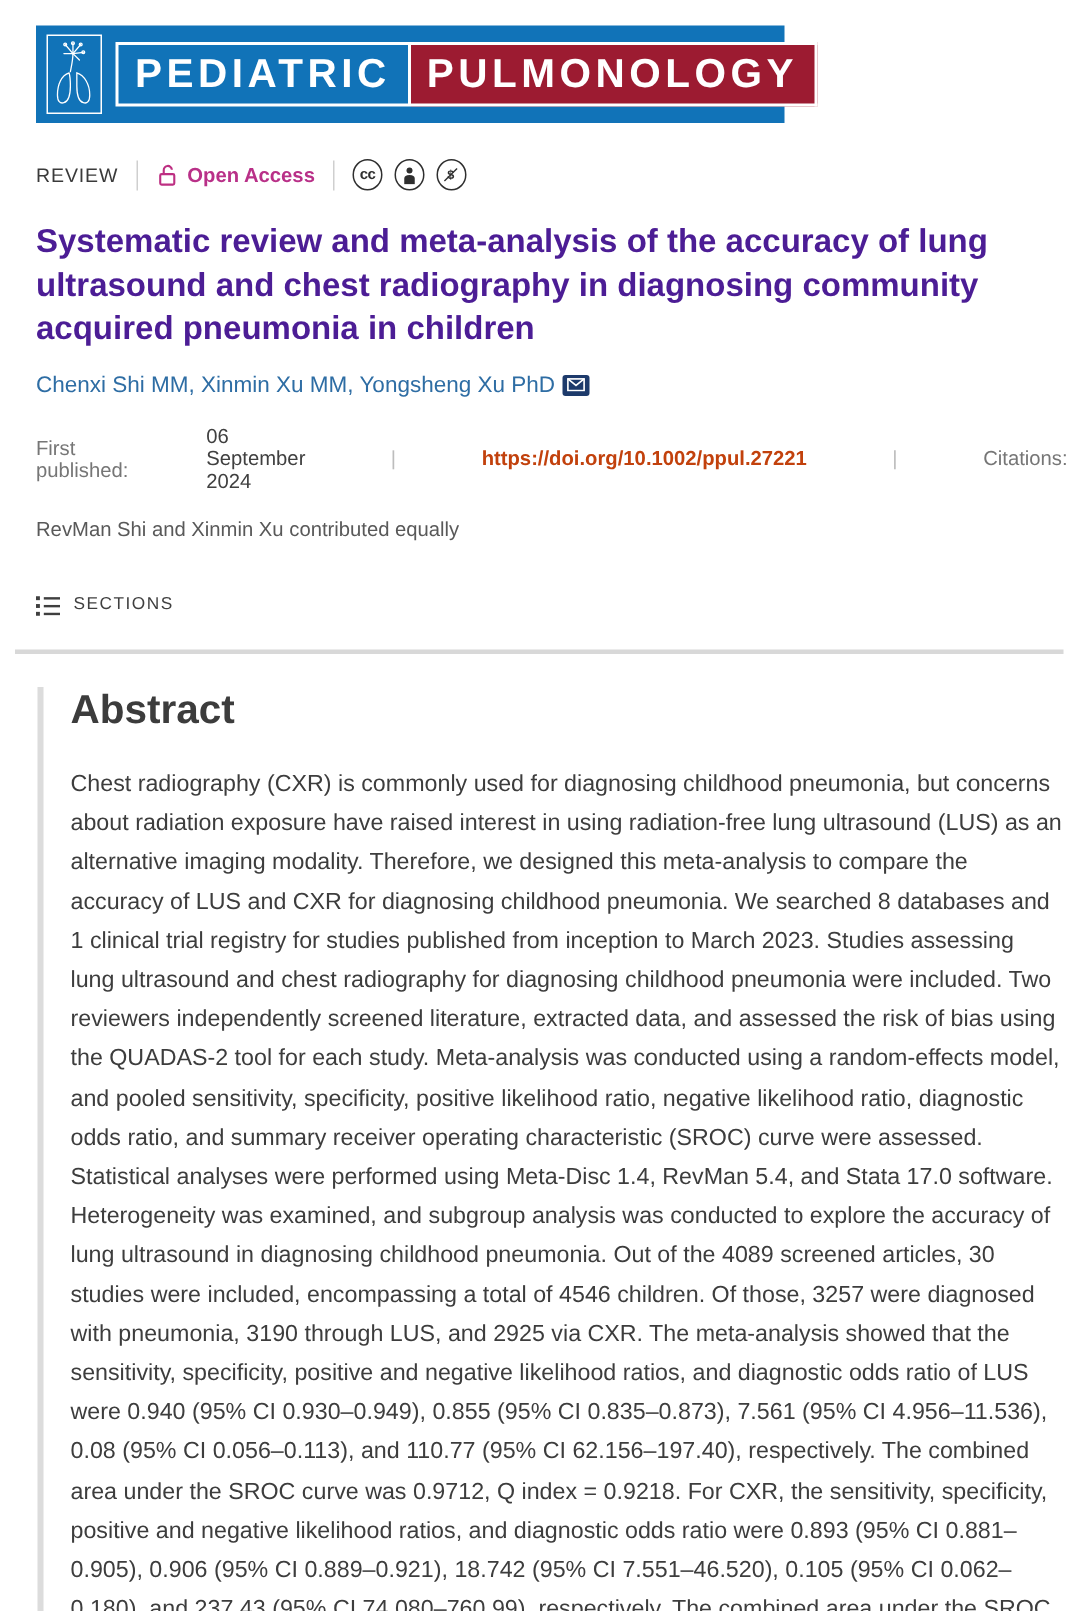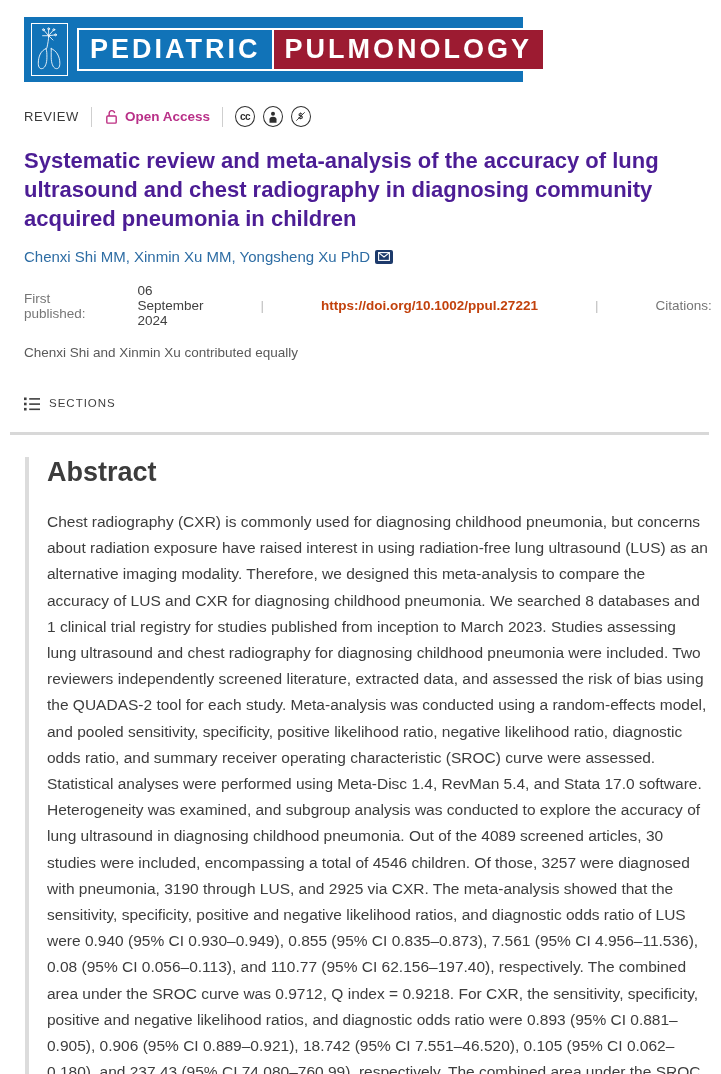--- a/index.html
+++ b/index.html
@@ -165,21 +165,21 @@
     <span>First published:</span>
     <span class="val">06 September 2024</span>
     <span class="sep">|</span>
     <a class="doi-link" href="#">https://doi.org/10.1002/ppul.27221</a>
     <span class="sep">|</span>
     <span>Citations:</span>
     <span class="val">8</span>
   </div>
 
   
-  <div class="contributed">Chenxi Shi and Xinmin Xu contributed equally</div>
+  <div class="contributed">RevMan Shi and Xinmin Xu contributed equally</div>
 
   
   <button class="sections-btn">
     <span style="display:inline-flex;">
       <svg width="16" height="14" viewBox="0 0 16 14">
         <g fill="#3f3f3f">
           <rect x="0" y="0.5" width="2.6" height="2.6"></rect>
           <rect x="0" y="5.7" width="2.6" height="2.6"></rect>
           <rect x="0" y="10.9" width="2.6" height="2.6"></rect>
           <rect x="5.2" y="1.1" width="10.8" height="1.6"></rect>

